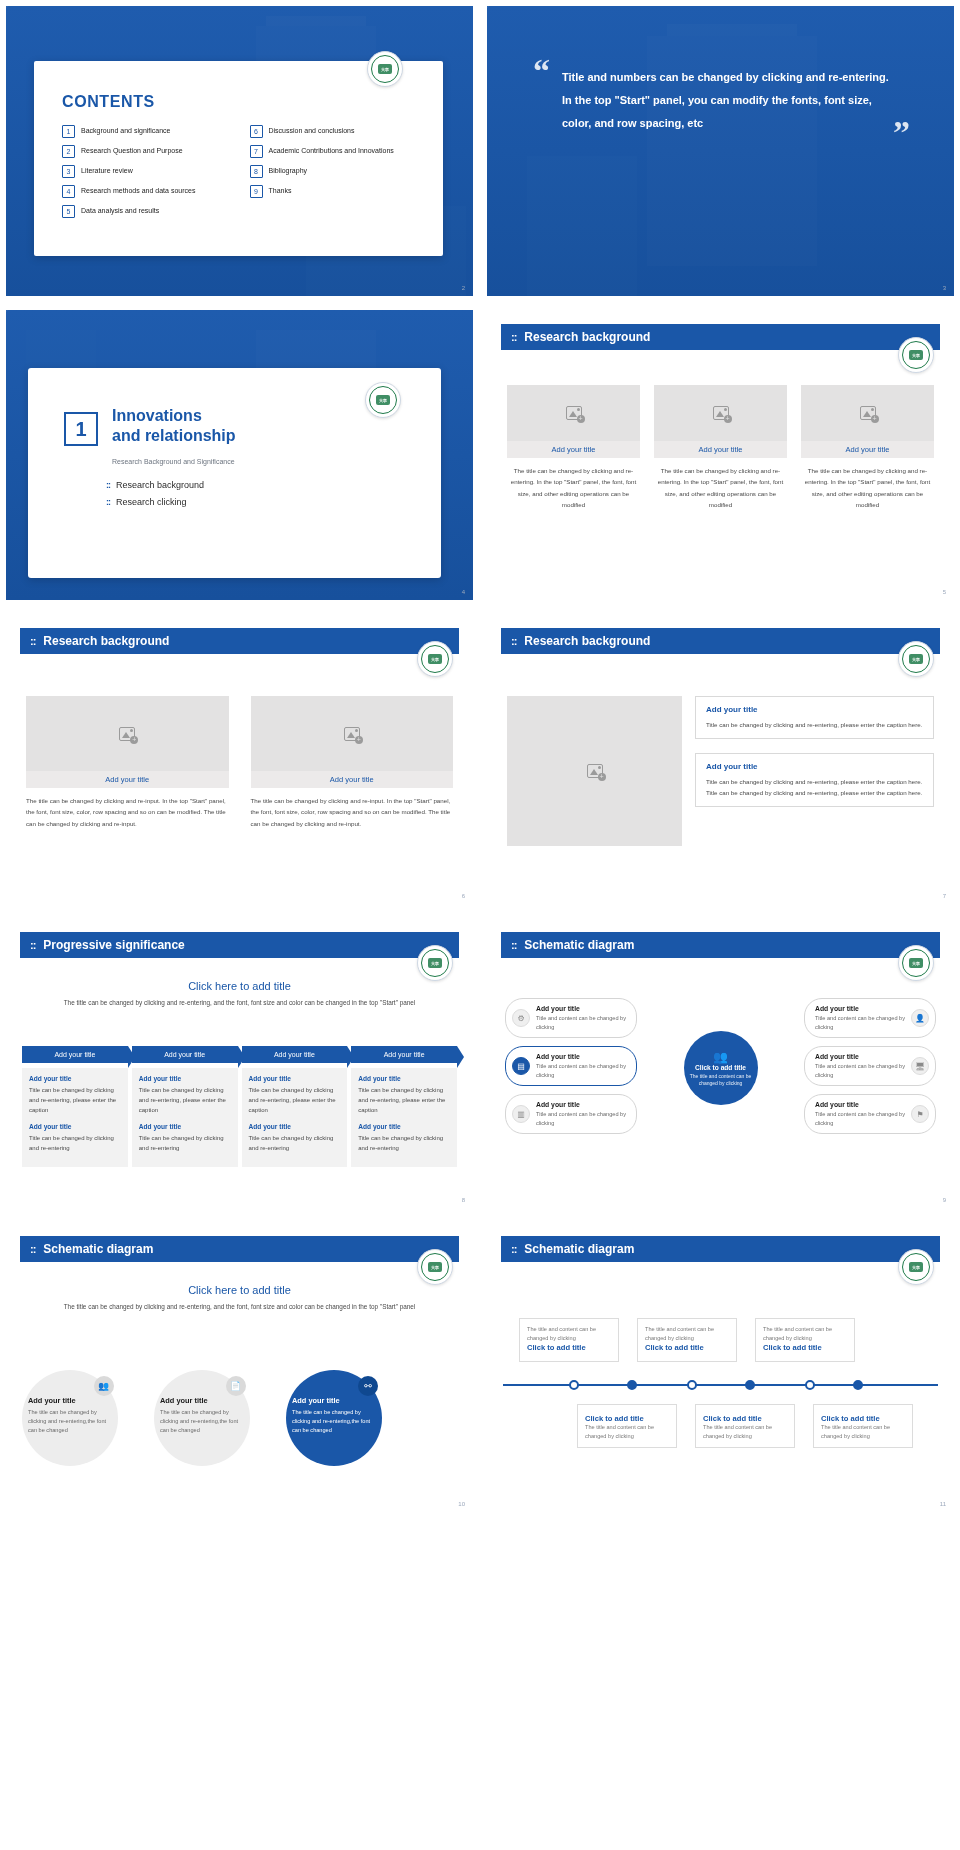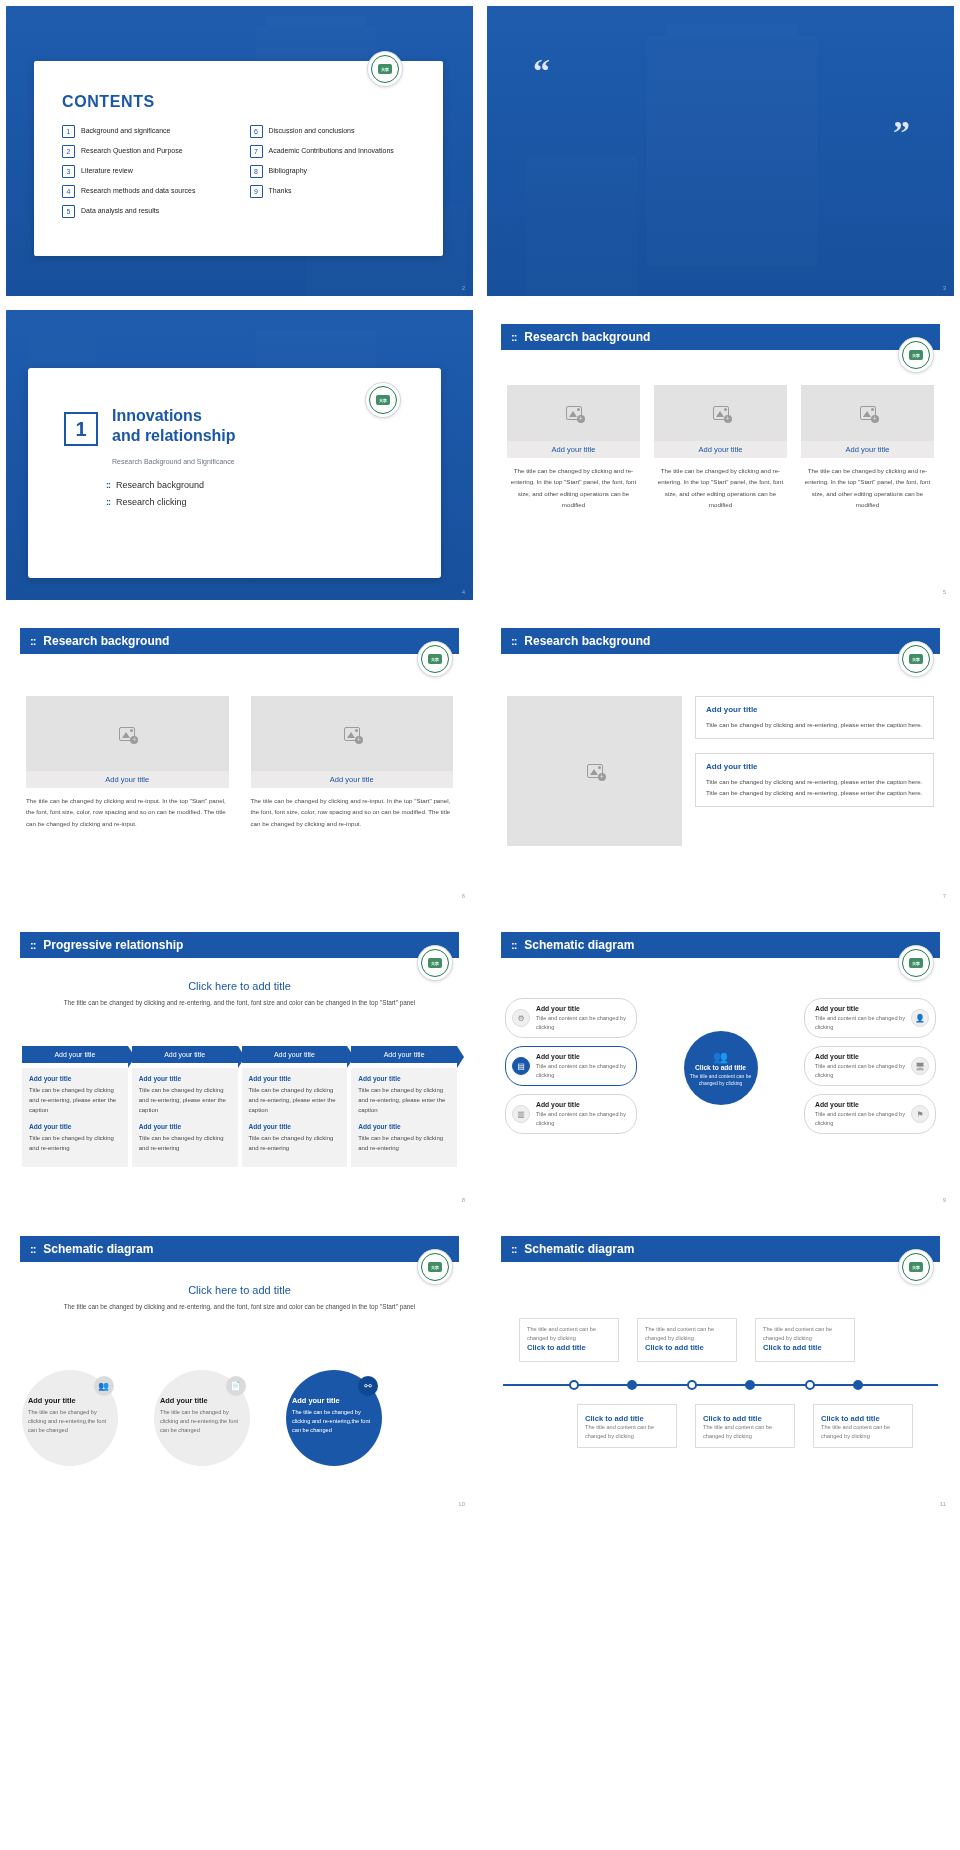--- a/index.html
+++ b/index.html
@@ -379,20 +379,21 @@
   </div>
 
   <div class="slide bg-blue">
     <div class="bldg">
       <i style="left:160px;top:30px;width:170px;height:230px;opacity:.22"></i>
       <i style="left:180px;top:18px;width:130px;height:12px;opacity:.3"></i>
       <i style="left:40px;top:150px;width:110px;height:140px;opacity:.15"></i>
     </div>
     <div class="quote-mark" style="left:46px;top:48px;">“</div>
     <div class="quote-mark" style="right:44px;top:110px;">”</div>
+    <div class="quote-text">Title and numbers can be changed by clicking and re-entering. In the top "Start" panel, you can modify the fonts, font size, color, and row spacing, etc</div>
     <div class="pagenum">3</div>
   </div>
 
   <div class="slide bg-blue">
     <div class="bldg">
       <i style="left:250px;top:20px;width:120px;height:210px;opacity:.22"></i>
       <i style="left:20px;top:20px;width:70px;height:100px;opacity:.12"></i>
     </div>
     <div class="card sec-card">
       <div class="sec-num">1</div>
@@ -519,21 +520,21 @@
         <h4>Add your title</h4>
         <p>Title can be changed by clicking and re-entering, please enter the caption here. Title can be changed by clicking and re-entering, please enter the caption here.</p>
       </div>
     </div>
     <div class="pagenum">7</div>
   </div>
 
   <div class="slide">
     <div class="hdr">
       <span class="dd">::</span>
-      <span class="ht">Progressive relationship</span>
+      <span class="ht">Progressive significance</span>
     </div>
     <div class="logo hdr-logo">
       <span class="inner">
           <span class="txt">大学</span>
         </span>
     </div>
     <div style="position:absolute;left:24px;right:24px;top:62px;">
       <div class="ctr-title">Click here to add title</div>
       <div class="ctr-sub">The title can be changed by clicking and re-entering, and the font, font size and color can be changed in the top "Start" panel</div>
     </div>

